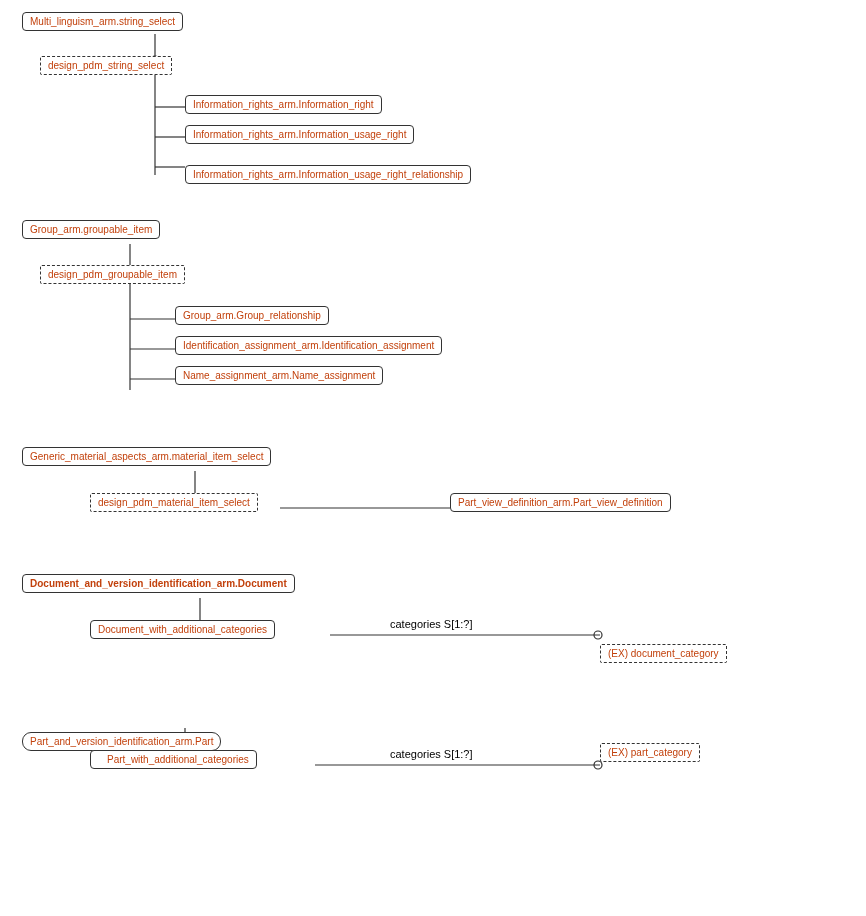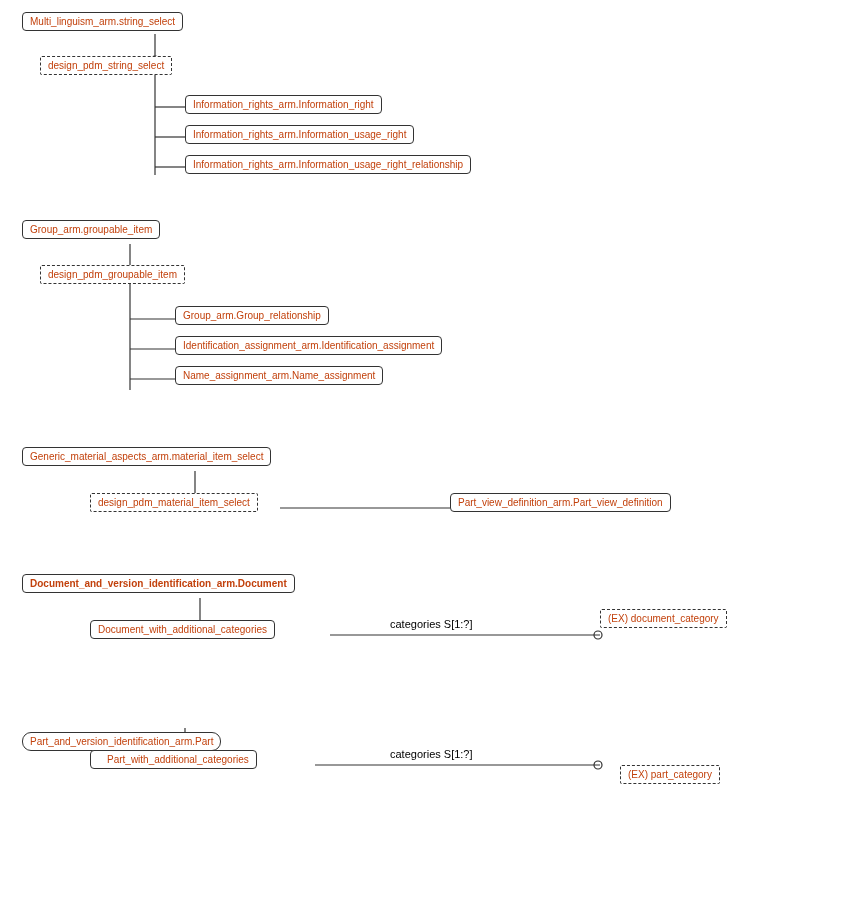--- a/index.html
+++ b/index.html
@@ -108,21 +108,21 @@
   </div>
 
   <div class="node" style="left:185px; top:95px;">
     <span>Information_rights_arm.Information_right</span>
   </div>
 
   <div class="node" style="left:185px; top:125px;">
     <span>Information_rights_arm.Information_usage_right</span>
   </div>
 
-  <div class="node" style="left:185px; top:155px;">
+  <div class="node" style="left:185px; top:165px;">
     <span>Information_rights_arm.Information_usage_right_relationship</span>
   </div>
 
   <div class="node" style="left:22px; top:220px;">
     <span>Group_arm.groupable_item</span>
   </div>
 
   <div class="node dashed" style="left:40px; top:265px;">
     <span>design_pdm_groupable_item</span>
   </div>
@@ -152,29 +152,29 @@
   </div>
 
   <div class="node" style="left:22px; top:574px;font-weight:bold;">
     <span>Document_and_version_identification_arm.Document</span>
   </div>
 
   <div class="node" style="left:90px; top:620px;">
     <span>Document_with_additional_categories</span>
   </div>
 
-  <div class="node dashed" style="left:600px; top:609px;">
+  <div class="node dashed" style="left:600px; top:644px;">
     <span>(EX) document_category</span>
   </div>
 
   <div class="node" style="left:22px; top:732px;border-radius:9px;">
     <span>Part_and_version_identification_arm.Part</span>
   </div>
 
   <div class="node" style="left:90px; top:750px;padding-left:16px;">
     <span>Part_with_additional_categories</span>
   </div>
 
-  <div class="node dashed" style="left:600px; top:765px;margin-left:20px;">
+  <div class="node dashed" style="left:600px; top:743px;">
     <span>(EX) part_category</span>
   </div>
 
 </div>
 
 </body></html>

